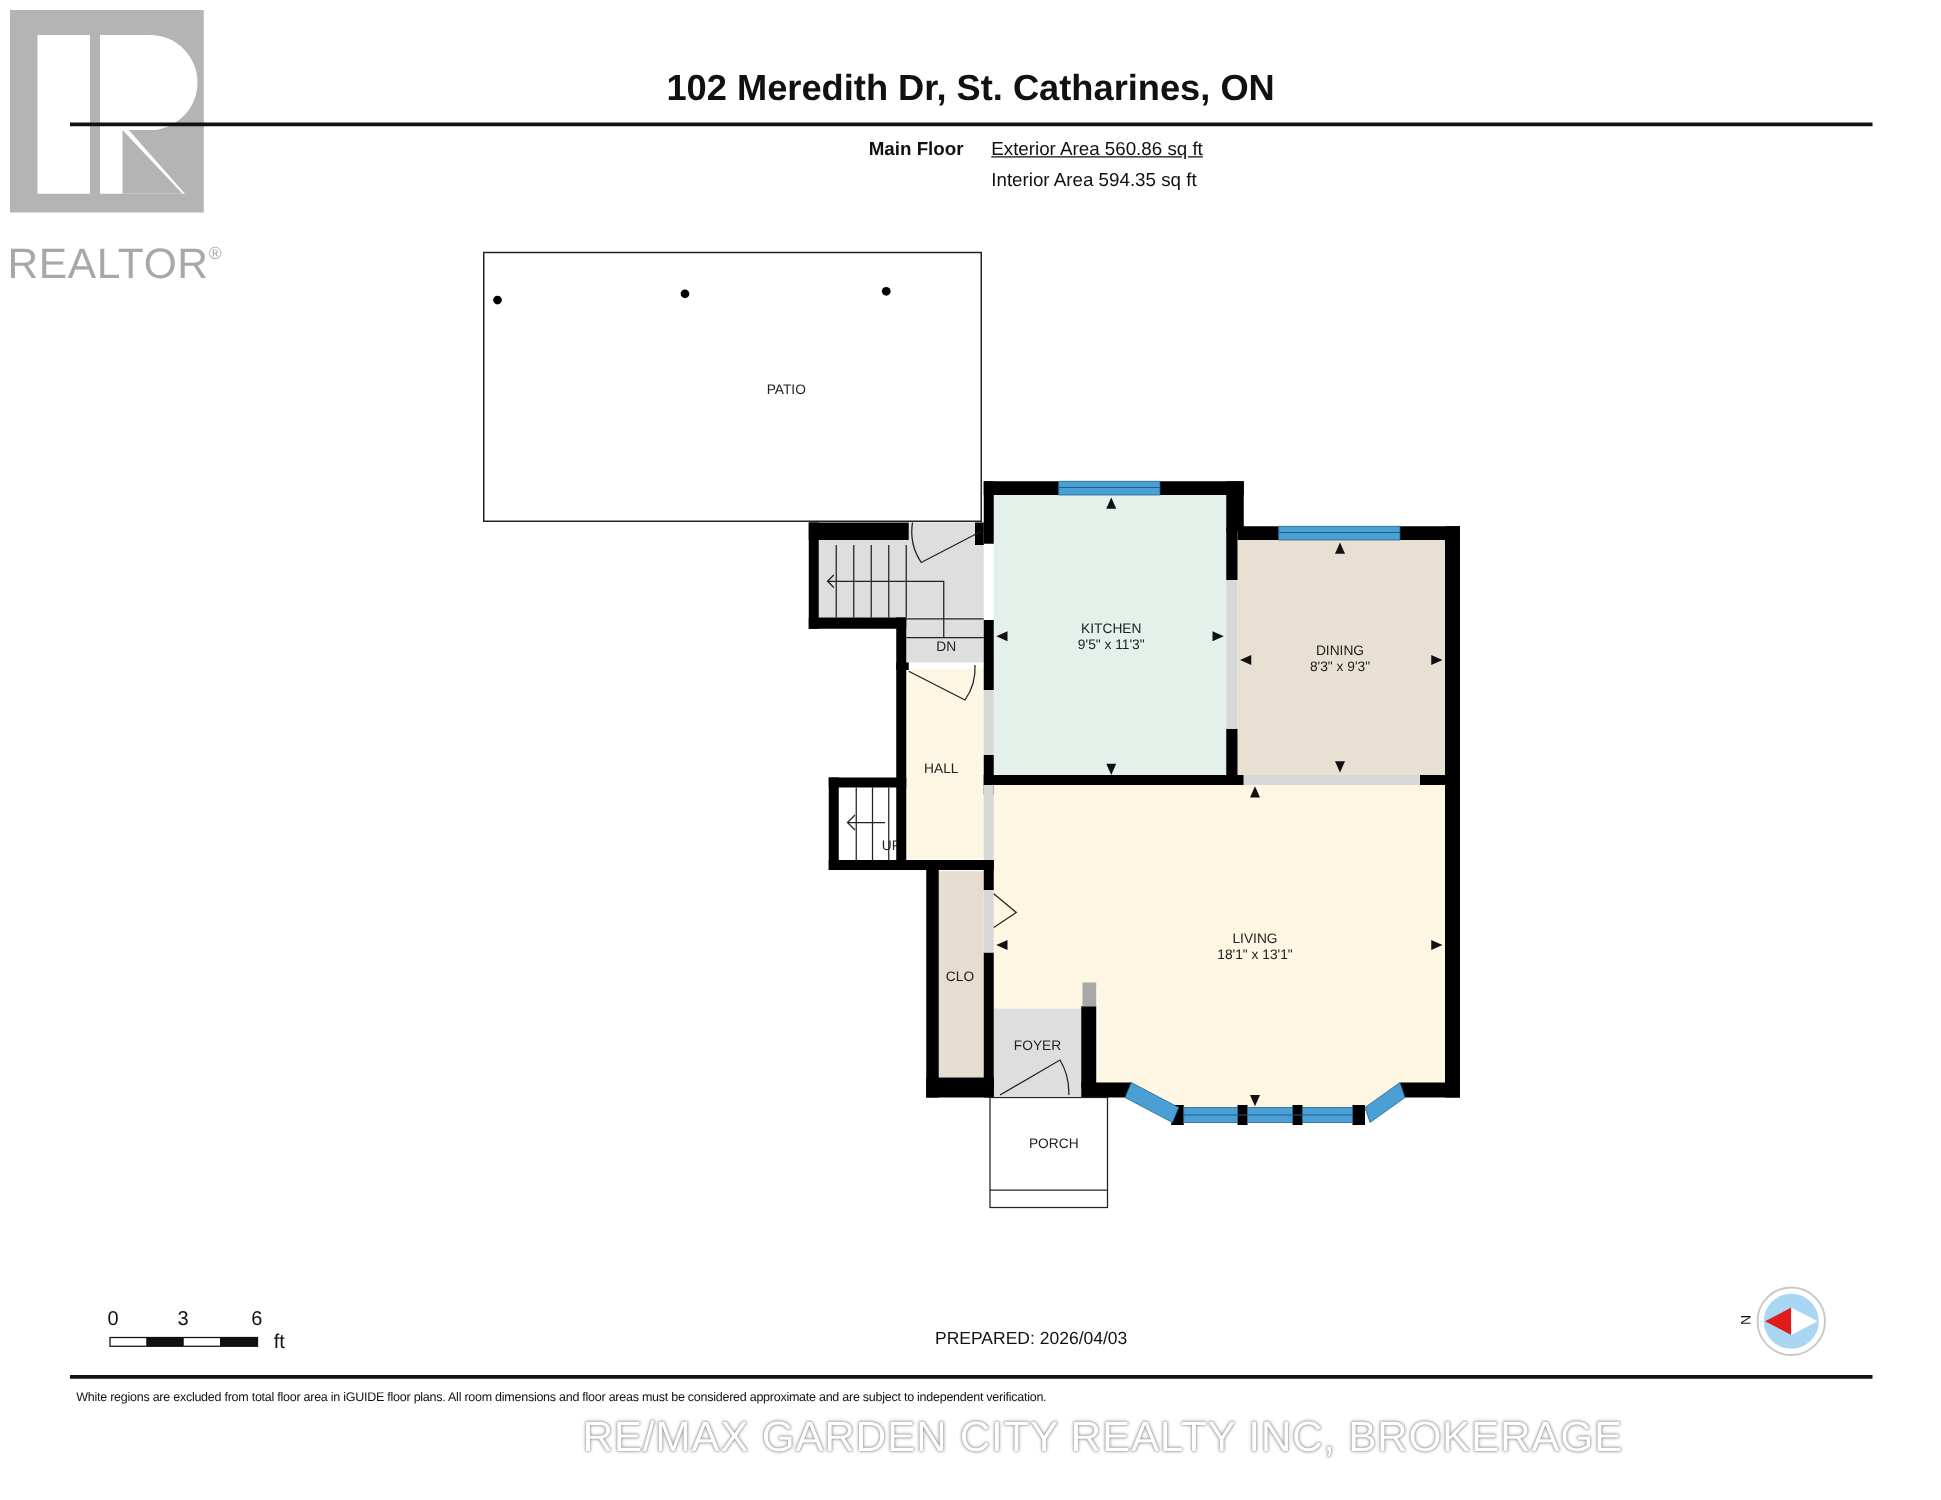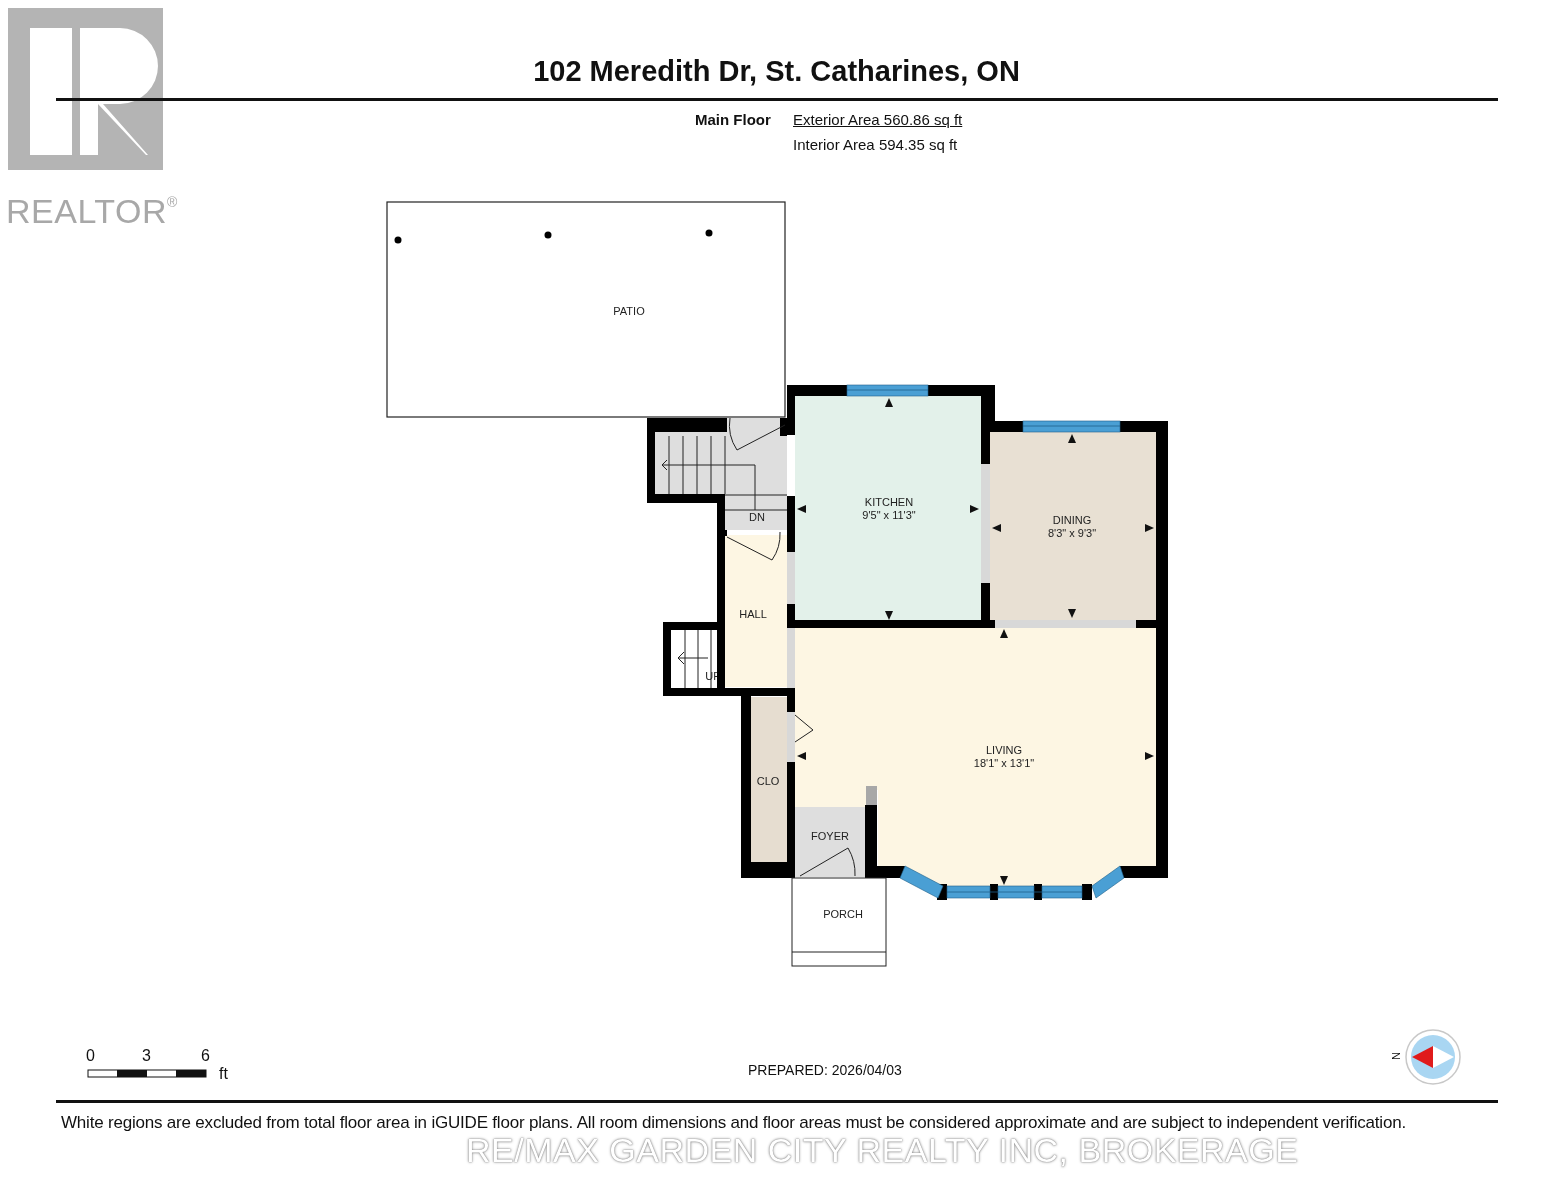--- a/index.html
+++ b/index.html
@@ -10,21 +10,21 @@
   .logo-text sup { font-size: 14px; vertical-align: top; position: relative; top: 2px; }
   .title { left: 0; width: 1553px; top: 55px; text-align: center; font-size: 29px; font-weight: bold; color: #111; }
   .rule-top { left: 56px; top: 98px; width: 1442px; height: 3px; background: #111; }
   .floor-label { left: 695px; top: 111px; font-size: 15px; font-weight: bold; }
   .area-ext { left: 793px; top: 111px; font-size: 15px; text-decoration: underline; }
   .area-int { left: 793px; top: 136px; font-size: 15px; }
   .plan { left: 0; top: 0; }
   .scale-label { font-size: 16px; position: absolute; top: 1047px; }
   .prepared { left: 700px; top: 1062px; font-size: 14px; margin-left: 48px; }
   .rule-bottom { left: 56px; top: 1100px; width: 1442px; height: 3px; background: #111; }
-  .disclaimer { left: 61px; top: 1113px; font-size: 17px; letter-spacing: -0.2px; }
+  .disclaimer { left: 61px; top: 1113px; font-size: 10px; letter-spacing: -0.2px; }
   .brokerage { left: 466px; top: 1131px; font-size: 34px; color: #ffffff; letter-spacing: 0.5px; text-shadow: 0 0 3px #888, 0 0 1px #555; }
   .roomtxt { font-family: "Liberation Sans", sans-serif; font-size: 11px; fill: #222; }
 </style>
 </head>
 <body>
 
 <div class="abs logo-box">
   <svg width="155" height="162" viewBox="0 0 155 162">
     <rect x="22" y="20" width="42" height="127" fill="#fff"></rect>
     <path d="M72 20 H112 A38 38 0 0 1 112 96 H95 L140 147 H72 Z" fill="#fff"></path>

